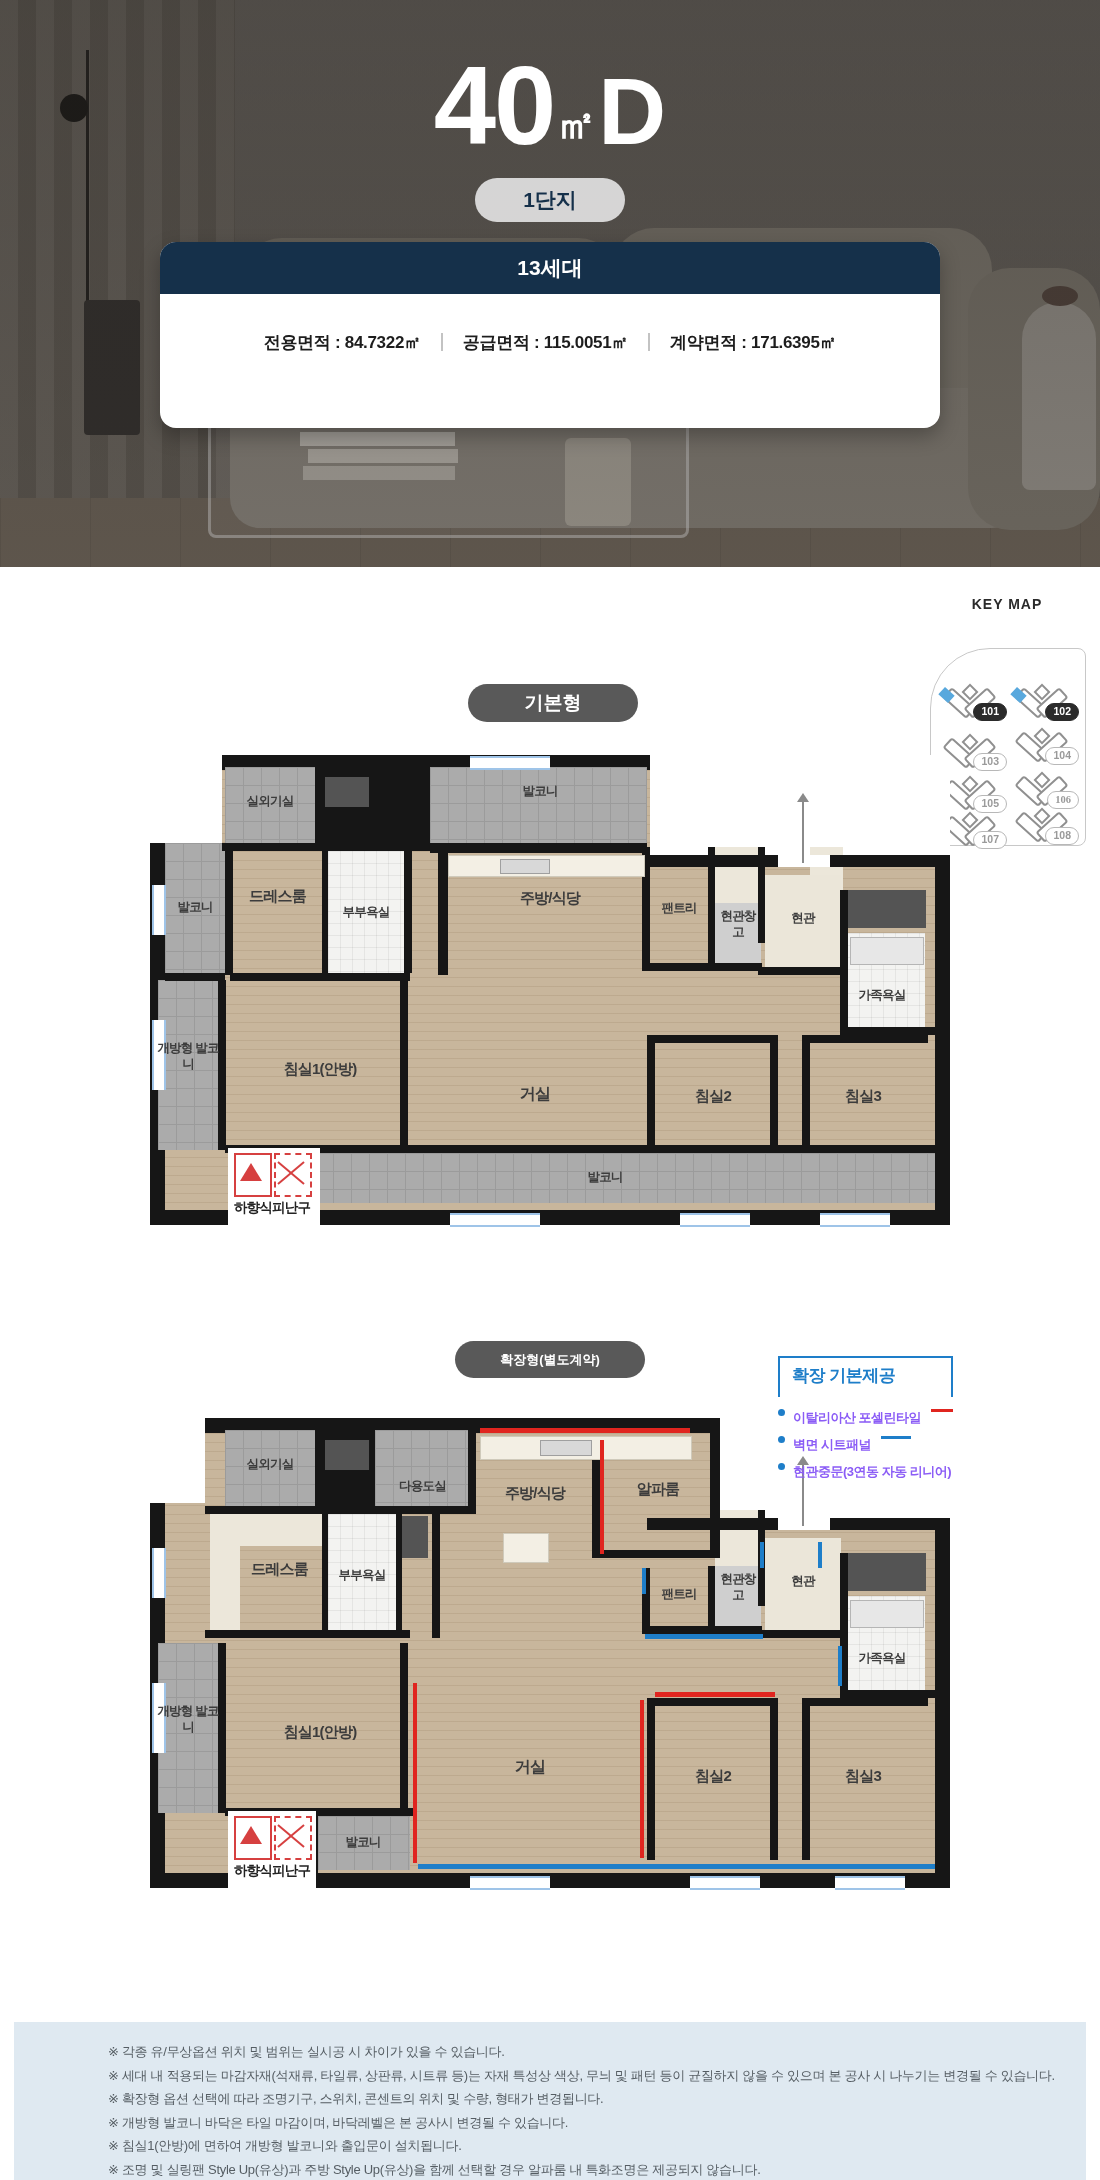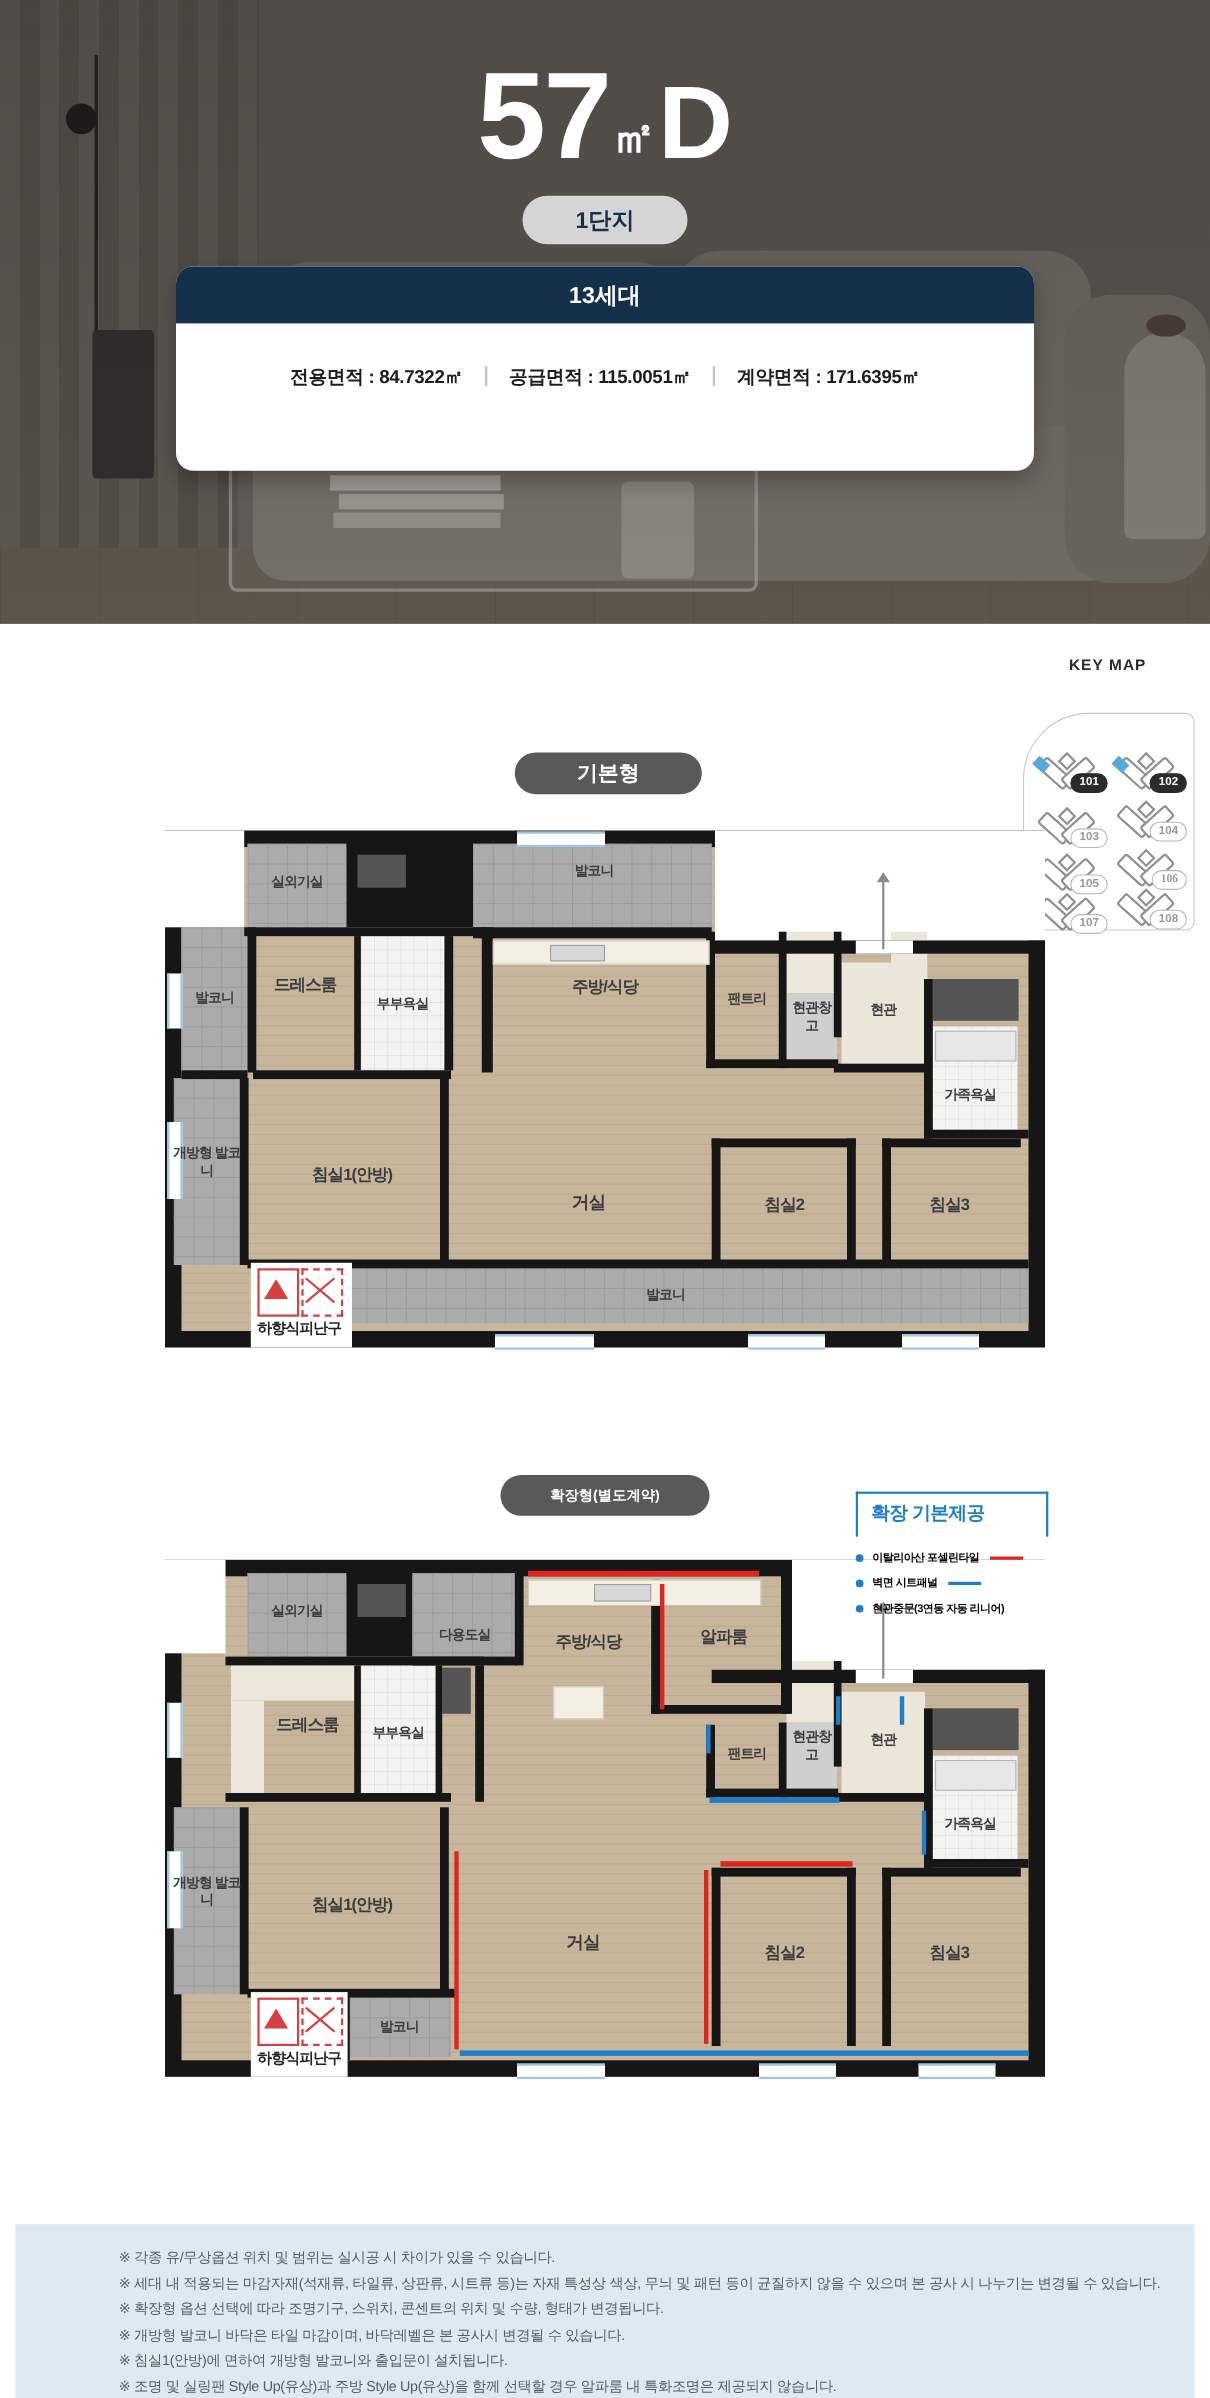--- a/index.html
+++ b/index.html
@@ -66,22 +66,22 @@
       border-right:11px solid transparent;border-bottom:18px solid #d64040;}
   .xln{position:absolute;left:-2px;top:17px;width:34px;height:2px;background:#d64040;}
   .arrow-line{background:#8a8a8a;z-index:5;}
   .arrow-head{width:0;height:0;border-left:6px solid transparent;border-right:6px solid transparent;
       border-bottom:9px solid #8a8a8a;z-index:5;}
   
   .legend{position:absolute;left:778px;top:1356px;width:175px;z-index:8;}
   .legend-title{border:2px solid #1e7ec9;border-bottom:none;padding:6px 12px 10px 12px;
       color:#1e7ec9;font-size:17px;font-weight:800;letter-spacing:-0.5px;}
   .legend-items{margin-top:12px;}
-  .li{display:flex;align-items:center;white-space:nowrap;margin-bottom:9px;font-size:10px;
-      color:#000000;font-weight:600;letter-spacing:-0.5px;}
+  .li{display:flex;white-space:nowrap;margin-bottom:9px;font-size:13px;
+      color:#8b5cf6;font-weight:600;letter-spacing:-0.5px;}
   .li .dot{width:7px;height:7px;border-radius:50%;background:#1e7ec9;margin-right:8px;flex:0 0 auto;}
   .swatch{display:inline-block;width:30px;height:3px;margin-left:10px;}
   .swatch.red{background:#e0251f;}
   .swatch.blue{background:#1e7ec9;}
   
   .notes{position:absolute;left:14px;top:2022px;width:1072px;height:158px;background:#dfe9f1;
       padding:18px 0 0 94px;box-sizing:border-box;}
   .note{font-size:13px;color:#555d63;line-height:23.5px;letter-spacing:-0.3px;}
 </style>
 </head>
@@ -103,21 +103,21 @@
     <div class="abs" style="left:1042px;top:286px;width:36px;height:20px;border-radius:50%;background:#5b4a42;"></div>
     <div class="abs" style="left:208px;top:420px;width:475px;height:112px;border:3px solid rgba(255,255,255,.5);border-radius:8px;background:rgba(255,255,255,.07);"></div>
     <div class="abs" style="left:300px;top:432px;width:155px;height:14px;background:#e8e4dc;"></div>
     <div class="abs" style="left:308px;top:449px;width:150px;height:14px;background:#ddd8cf;"></div>
     <div class="abs" style="left:303px;top:466px;width:152px;height:14px;background:#d2cdc4;"></div>
     <div class="abs" style="left:388px;top:404px;width:22px;height:22px;border-radius:50%;background:#8a6b4a;"></div>
     <div class="abs" style="left:565px;top:438px;width:66px;height:88px;border-radius:6px;background:rgba(207,201,189,.8);"></div>
     <div class="hero-overlay"></div>
 
     <div class="hero-text">
-      <span class="ht-num">57</span><span class="ht-unit">㎡</span><span class="ht-letter">D</span>
+      <span class="ht-num">40</span><span class="ht-unit">㎡</span><span class="ht-letter">D</span>
     </div>
     <div class="badge-complex">1단지</div>
 
     <div class="info-card">
       <div class="info-head">13세대</div>
       <div class="info-body">
         <span>전용면적 : 84.7322㎡</span>
         <span class="sep"></span>
         <span>공급면적 : 115.0051㎡</span>
         <span class="sep"></span>

